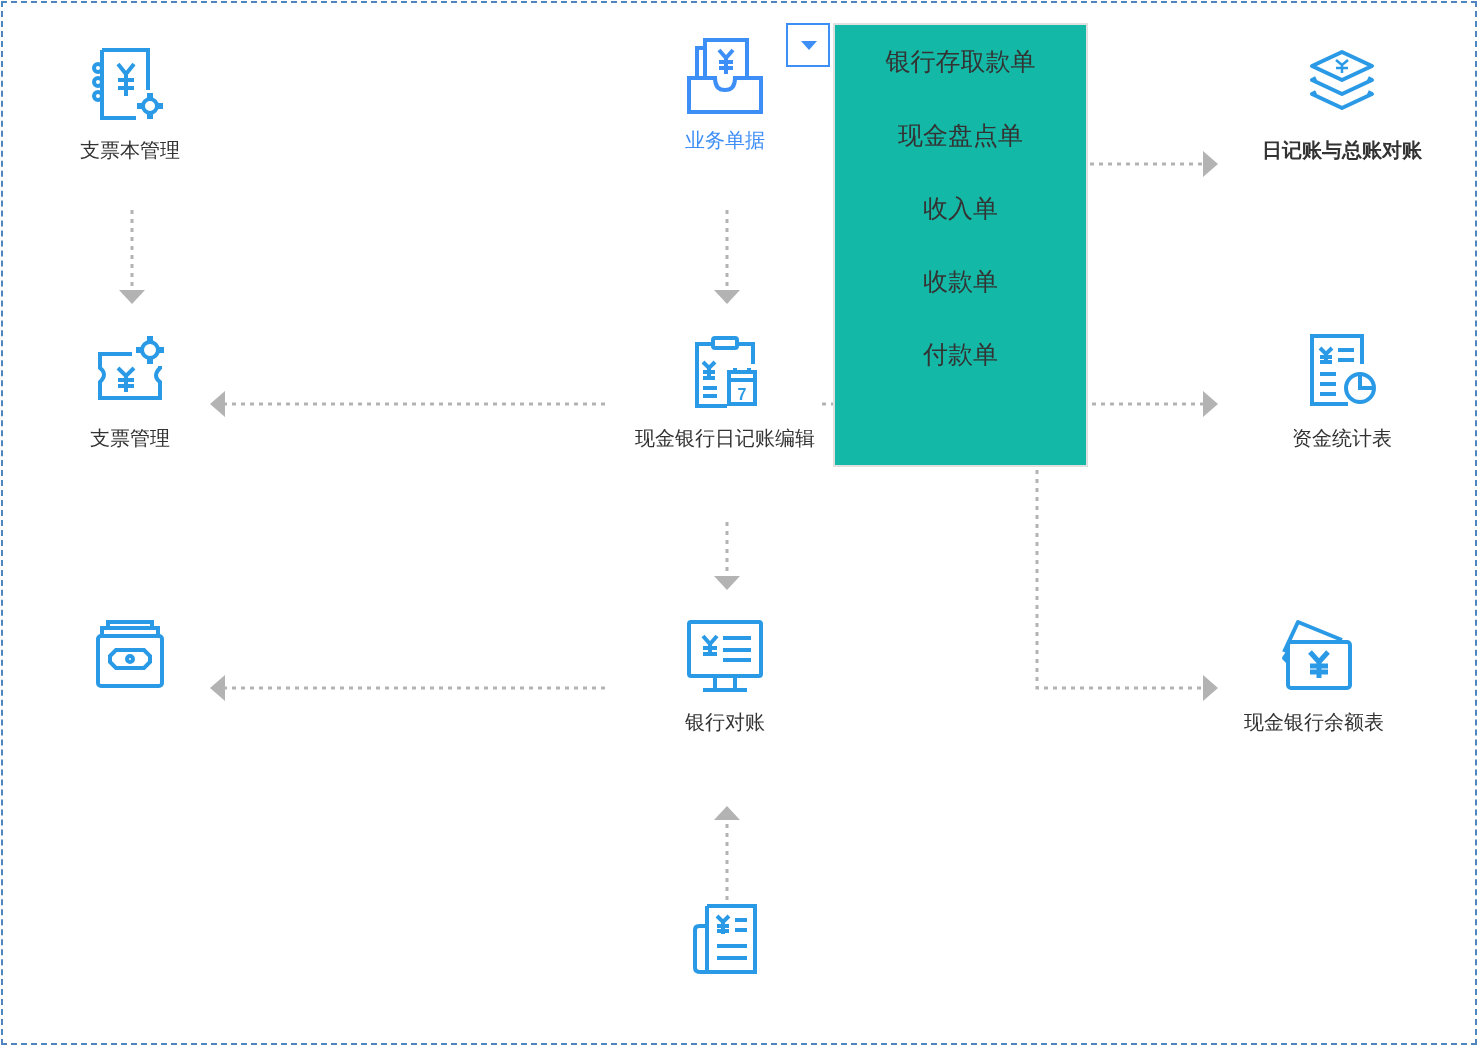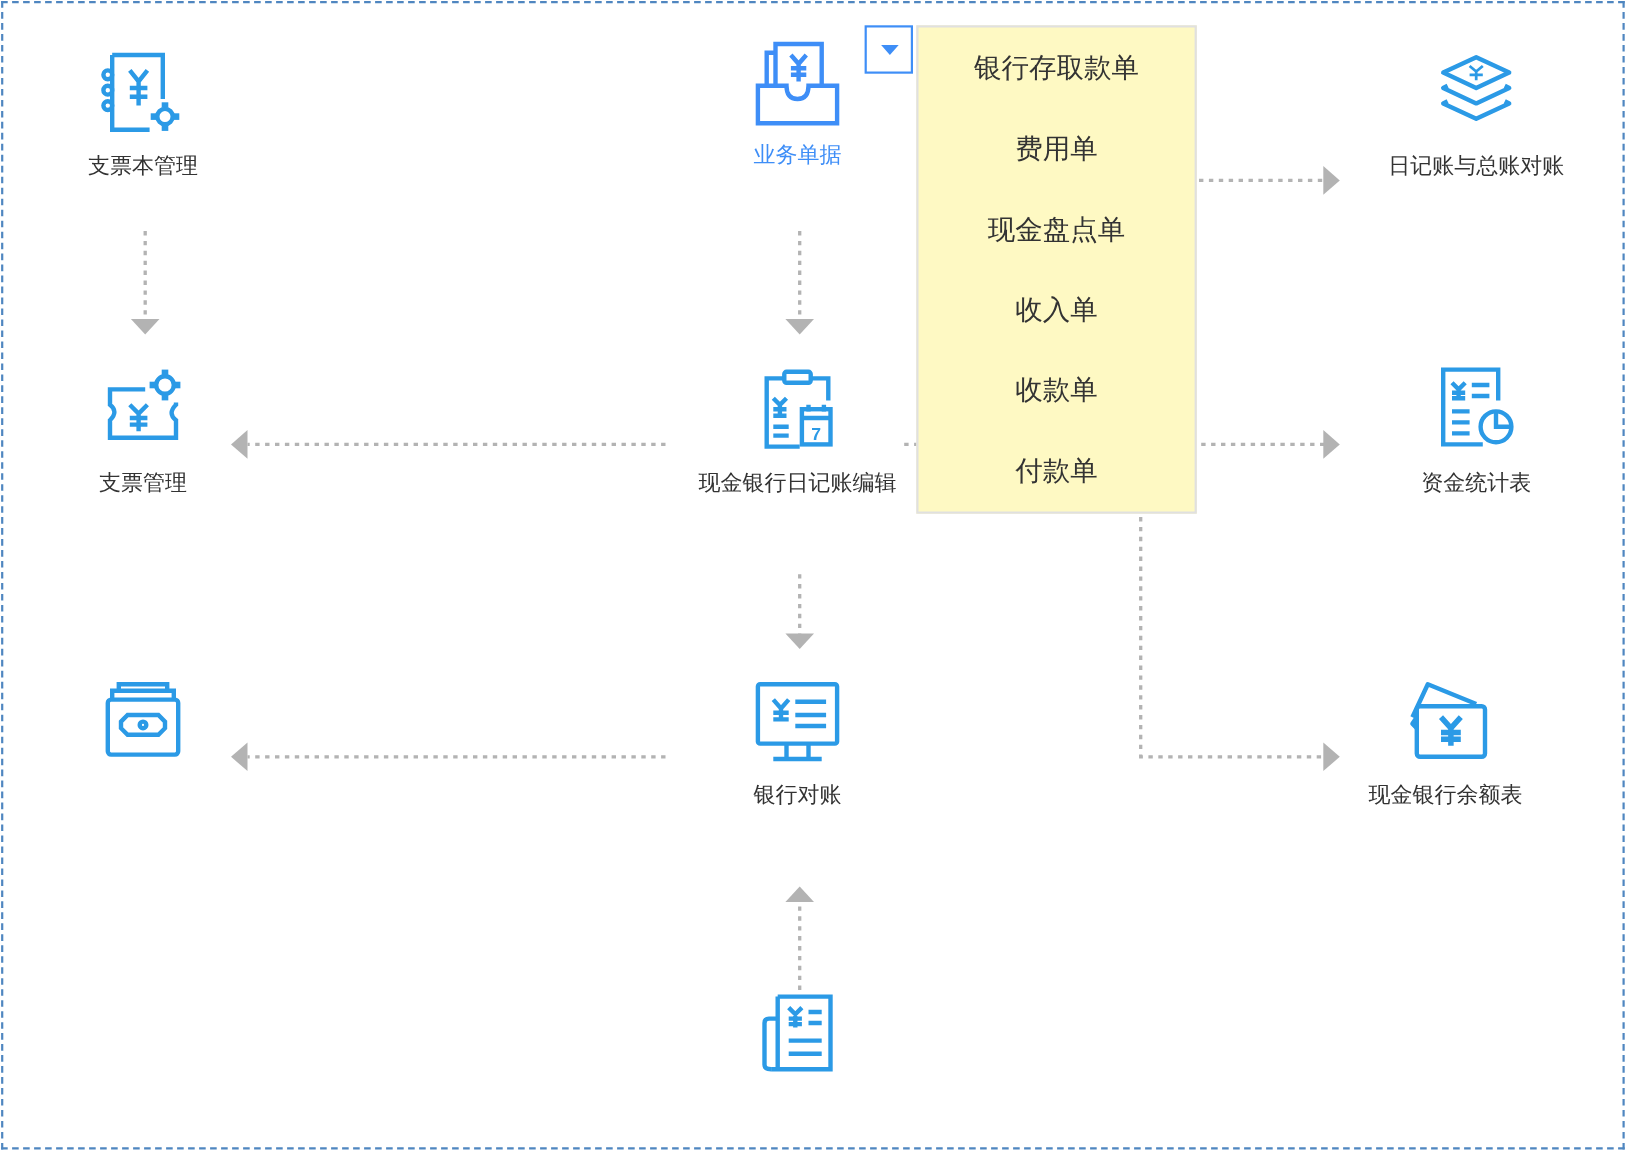--- a/index.html
+++ b/index.html
@@ -12,21 +12,21 @@
   .node .label { display: block; font-size: 20px; line-height: 36px; color: #333333;
                  margin-top: 4px; }
   .node.active .label { color: #3e8ef7; }
   .conn { position: absolute; left: 0; top: 0; width: 1482px; height: 1049px; pointer-events: none; }
   .dropdown-toggle { position: absolute; left: 786px; top: 23px; width: 44px; height: 44px;
                      border: 2px solid #3e8ef7; box-sizing: border-box; background: #fff; cursor: pointer; }
   .dropdown-toggle .tri { position: absolute; left: 13px; top: 16px; width: 0; height: 0;
                           border-left: 8px solid transparent; border-right: 8px solid transparent;
                           border-top: 9px solid #3e8ef7; }
   .menu { position: absolute; left: 833px; top: 23px; width: 255px; height: 444px;
-          border: 2px solid #e0e0e0; box-sizing: border-box; background: #fef9c3; }
+          border: 2px solid #e0e0e0; box-sizing: border-box; background: #14b8a6; }
   .menu-item { height: 73px; line-height: 73px; text-align: center; font-size: 25px;
                color: #333333; cursor: pointer; }
   .menu-item:first-child { height: 74px; }
 </style>
 </head>
 <body>
 
 <div class="frame"></div>
 
 <svg class="conn" viewBox="0 0 1482 1049">
@@ -84,37 +84,36 @@
   </svg>
   <span class="label">业务单据</span>
 </div>
 
 <div class="dropdown-toggle">
   <span class="tri"></span>
 </div>
 
 <div class="menu">
   <div class="menu-item">银行存取款单</div>
-  <div class="menu-item">费用单</div>
   <div class="menu-item">现金盘点单</div>
   <div class="menu-item">收入单</div>
   <div class="menu-item">收款单</div>
   <div class="menu-item">付款单</div>
 </div>
 
 <div class="node" style="left:1242px; top:44px;">
   <svg class="icon" viewBox="0 0 84 84">
     <g fill="none" stroke="#2b9ae6" stroke-width="4" stroke-linejoin="round">
       <path d="M42 8 l30 14 l-30 14 l-30 -14 z"></path>
       <path d="M16 34 l-4 2 l30 14 l30 -14 l-4 -2"></path>
       <path d="M16 48 l-4 2 l30 14 l30 -14 l-4 -2"></path>
       <path d="M36 16 l6 5 l6 -5 M42 21 v8 M36 24 h12" stroke-width="2.5"></path>
     </g>
   </svg>
-  <span class="label" style="width:180px;margin-left:10px;">日记账与总账对账</span>
+  <span class="label" style="width:180px;margin-left:10px;font-weight:bold;">日记账与总账对账</span>
 </div>
 
 <div class="node" style="left:30px; top:332px;">
   <svg class="icon" viewBox="0 0 84 84">
     <g fill="none" stroke="#2b9ae6" stroke-width="4">
       <path d="M44 22 h-32 v14 q8 6 0 14 v16 h60 v-16 q-8 -6 0 -14 v-2"></path>
       <path d="M30 36 l8 8 l8 -8 M38 44 v16 M30 48 h16 M30 54 h16"></path>
       <circle cx="62" cy="18" r="8"></circle>
     </g>
     <g fill="#2b9ae6">

